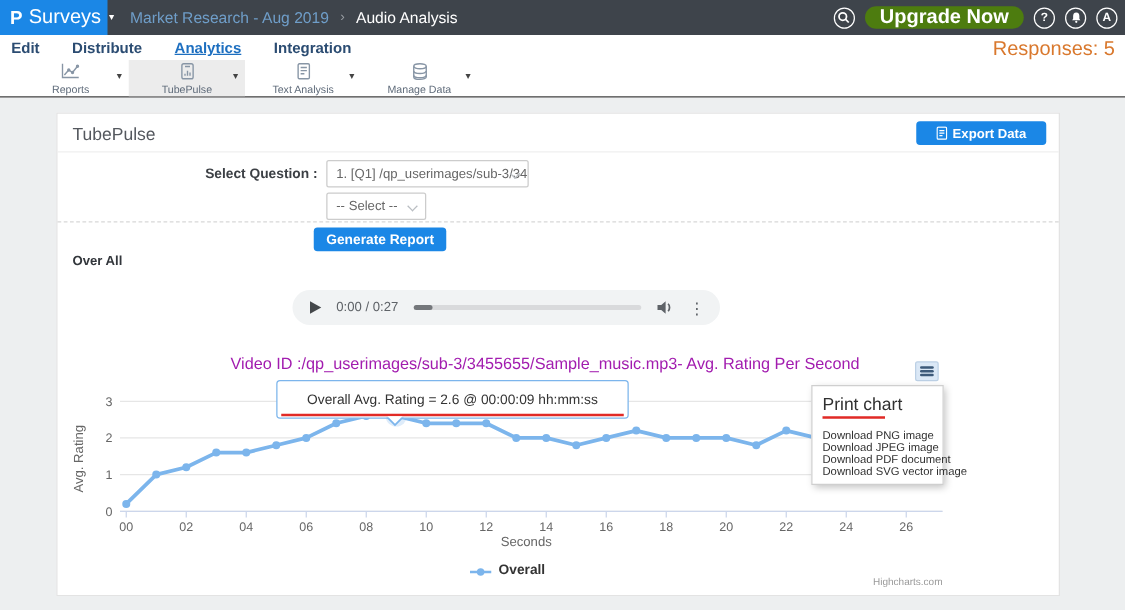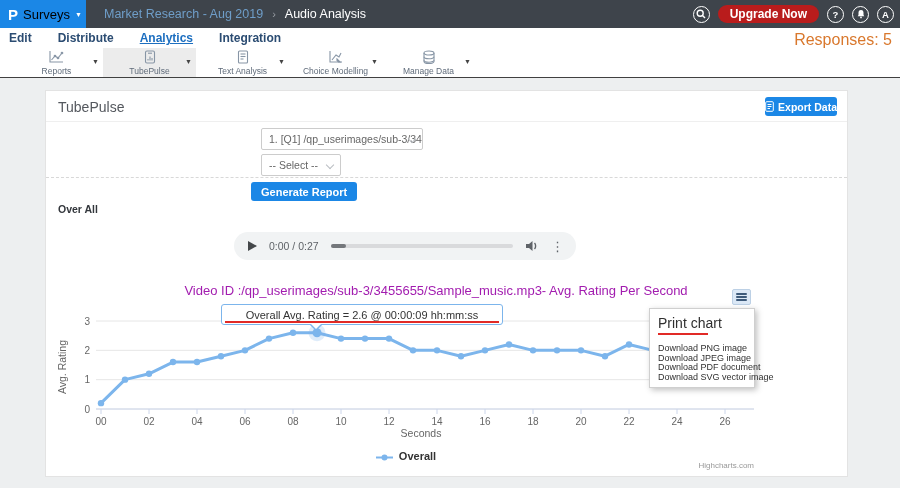--- a/index.html
+++ b/index.html
@@ -4,29 +4,29 @@
 <style>
   *{box-sizing:border-box;margin:0;padding:0}
   html,body{width:900px;height:488px;overflow:hidden}
   body{font-family:"Liberation Sans",sans-serif;background:#edeff0;position:relative}
   .stage{position:absolute;left:0;top:0;width:900px;height:488px}
 
   
   .topbar{position:absolute;left:0;top:0;width:900px;height:28px;background:#3e444b}
   .logo-block{position:absolute;left:0;top:0;width:86px;height:28px;background:#1b87e6;display:flex;align-items:center;gap:5px;padding-left:8px;cursor:pointer}
   .logo-p{color:#fff;font-weight:700;font-size:15px;line-height:1}
-  .logo-text{color:#000000;font-size:13px}
+  .logo-text{color:#ffffff;font-size:16px}
   .logo-caret{color:#fff;font-size:7px;margin-top:1px}
   .breadcrumb{position:absolute;left:104px;top:0;height:28px;display:flex;align-items:center;gap:9px;font-size:12.5px}
   .crumb-survey{color:#6f9ec9;cursor:pointer}
   .crumb-sep{color:#989da3;font-size:11px}
   .crumb-page{color:#fff}
   .top-icons{position:absolute;right:6px;top:0;height:28px;display:flex;align-items:center;gap:8px}
   .circle-btn{width:17px;height:17px;border:1.4px solid #fff;border-radius:50%;display:flex;align-items:center;justify-content:center;color:#fff;font-size:9.5px;font-weight:700;cursor:pointer;flex:0 0 auto}
-  .upgrade-btn{background:#b91c1c;color:#fff;font-size:12px;font-weight:700;height:18px;padding:0 12px;border-radius:10px;display:flex;align-items:center;border:none;cursor:pointer;white-space:nowrap}
+  .upgrade-btn{background:#4d7c0f;color:#fff;font-size:16px;font-weight:700;height:18px;padding:0 12px;border-radius:10px;display:flex;align-items:center;border:none;cursor:pointer;white-space:nowrap}
 
   
   .navrow{position:absolute;left:0;top:28px;width:900px;height:20px;background:#fff;display:flex;align-items:center}
   .nav-item{font-size:12px;font-weight:700;color:#2b4c72;margin-left:26px;cursor:pointer}
   .nav-item:first-child{margin-left:9px}
   .nav-item.active{color:#1d6fc0;text-decoration:underline}
   .responses{position:absolute;right:8px;top:3px;font-size:16px;color:#d9782d}
 
   
   .toolbar{position:absolute;left:0;top:48px;width:900px;height:30px;background:#fff;border-bottom:1px solid #404040;display:flex}
@@ -35,21 +35,21 @@
   .tool-item.selected{background:#ececec}
   .tool-icon{height:15px;display:flex;align-items:center}
   .tool-icon svg{stroke:#8795a5;fill:none;stroke-width:1.1}
   .tool-label{font-size:8.5px;color:#5f6b7a;margin-top:1px;white-space:nowrap}
   .tool-caret{position:absolute;right:4px;top:10px;font-size:7px;color:#444}
 
   
   .panel{position:absolute;left:45px;top:90px;width:803px;height:387px;background:#fff;border:1px solid #e3e3e3}
   .panel-head{position:absolute;left:0;top:0;right:0;height:31px;border-bottom:1px solid #efefef}
   .panel-title{position:absolute;left:12px;top:8px;font-size:14px;color:#54585e}
-  .export-btn{position:absolute;right:10px;top:6px;height:19px;background:#1b87e6;color:#fff;font-size:10.5px;font-weight:600;border:none;border-radius:3px;display:flex;align-items:center;gap:4px;padding:0 0;cursor:pointer}
+  .export-btn{position:absolute;right:10px;top:6px;height:19px;background:#1b87e6;color:#fff;font-size:10.5px;font-weight:600;border:none;border-radius:3px;display:flex;align-items:center;gap:4px;padding:0 16px;cursor:pointer}
 
   .form-label{position:absolute;width:150px;text-align:right;font-size:11px;font-weight:700;color:#3b3f44}
   .select-box{position:absolute;height:22px;border:1px solid #ccc;border-radius:2px;background:#fff;font-size:10.5px;color:#666;display:flex;align-items:center;padding:0 20px 0 7px;white-space:nowrap;overflow:hidden;cursor:pointer}
   .chev{position:absolute;right:7px;top:7px;width:6px;height:6px;border-right:1.4px solid #b9bdc2;border-bottom:1.4px solid #b9bdc2;transform:rotate(45deg)}
   .dashed-sep{position:absolute;left:0;right:0;top:86px;border-top:1px dashed #d8d8d8}
   .generate-btn{position:absolute;left:205px;top:91px;height:19px;background:#1b87e6;color:#fff;font-size:11px;font-weight:600;border:none;border-radius:3px;padding:0 10px;cursor:pointer}
   .overall-label{position:absolute;left:12px;top:112px;font-size:10.5px;font-weight:700;color:#33373c}
 
   
   .player{position:absolute;left:188px;top:141px;width:342px;height:28px;background:#f1f3f4;border-radius:14px;display:flex;align-items:center;padding:0 12px 0 14px;gap:12px}
@@ -60,21 +60,21 @@
   .vol-icon{display:flex;align-items:center;cursor:pointer}
   .dots{font-size:13px;color:#5f6368;line-height:1;cursor:pointer}
 
   
   .chart-title{position:absolute;left:10px;top:192px;width:760px;text-align:center;font-size:13px;color:#a21caf}
   .burger{position:absolute;left:686px;top:198px;width:19px;height:16px;background:#dbe8f6;border:1px solid #bcd0e5;border-radius:2px;display:flex;flex-direction:column;justify-content:space-between;padding:3px;cursor:pointer}
   .burger div{height:2px;background:#3d5a7a;border-radius:1px}
   .chart-area{position:absolute;left:10px;top:185px;width:790px;height:195px}
   .chart-area svg{font-family:"Liberation Sans",sans-serif}
 
-  .tooltip{position:absolute;left:175px;top:213px;width:282px;height:21px;background:rgba(255,255,255,.97);border:1px solid #7cb5ec;border-radius:3px;font-size:11px;color:#333;display:flex;align-items:center;justify-content:center;z-index:5}
+  .tooltip{position:absolute;left:175px;top:213px;width:282px;height:31px;background:rgba(255,255,255,.97);border:1px solid #7cb5ec;border-radius:3px;font-size:11px;color:#333;display:flex;align-items:center;justify-content:center;z-index:5}
   .tooltip-redline{position:absolute;left:3px;right:3px;bottom:1px;height:2.5px;background:#e12a26}
   .tt-arrow-b{position:absolute;left:87px;bottom:-7px;width:0;height:0;border-left:7px solid transparent;border-right:7px solid transparent;border-top:7px solid #7cb5ec}
   .tt-arrow-f{position:absolute;left:88px;bottom:-5px;width:0;height:0;border-left:6px solid transparent;border-right:6px solid transparent;border-top:6px solid #fff}
 
   .ctx-menu{position:absolute;left:603px;top:217px;width:106px;background:#fff;border:1px solid #cfcfcf;box-shadow:2px 2px 6px rgba(0,0,0,.25);padding:4px 0 5px 0;z-index:6}
   .ctx-item{font-size:14px;color:#303030;padding:2px 8px 1px 8px;cursor:pointer;white-space:nowrap}
   .ctx-redline{width:50px;height:2px;background:#e12a26;margin:1px 0 0 8px}
   .ctx-gap{height:9px}
   .ctx-item.small{font-size:9px;line-height:9.6px;padding:0 8px}
 
@@ -159,31 +159,20 @@
             <line x1="3.5" y1="4" x2="8.5" y2="4"></line>
             <line x1="3.5" y1="6.5" x2="8.5" y2="6.5"></line>
             <line x1="3.5" y1="9" x2="6.5" y2="9"></line>
           </svg>
       </span>
       <span class="tool-label">Text Analysis</span>
       <span class="tool-caret">▼</span>
     </div>
     <div class="tool-item">
       <span class="tool-icon">
-        <svg width="16" height="14" viewBox="0 0 16 14">
-            <polyline points="2,1 2,12 14,12"></polyline>
-            <polyline points="4,10 8,5 11,7 13,3"></polyline>
-            <path d="M9 9 L12 12 L10.5 12 L9 10.5 Z"></path>
-          </svg>
-      </span>
-      <span class="tool-label">Choice Modelling</span>
-      <span class="tool-caret">▼</span>
-    </div>
-    <div class="tool-item">
-      <span class="tool-icon">
         <svg width="14" height="15" viewBox="0 0 14 15">
             <ellipse cx="7" cy="3" rx="5" ry="2"></ellipse>
             <path d="M2 3 L2 11.5 C2 12.6 4.2 13.5 7 13.5 C9.8 13.5 12 12.6 12 11.5 L12 3"></path>
             <path d="M2 6.8 C2 7.9 4.2 8.8 7 8.8 C9.8 8.8 12 7.9 12 6.8"></path>
             <path d="M2 10.2 C2 11.3 4.2 12.2 7 12.2 C9.8 12.2 12 11.3 12 10.2"></path>
           </svg>
       </span>
       <span class="tool-label">Manage Data</span>
       <span class="tool-caret">▼</span>
     </div>
@@ -196,20 +185,21 @@
         <svg width="9" height="11" viewBox="0 0 9 11">
             <rect x="0.7" y="0.7" width="7.6" height="9.6" rx="1" fill="none" stroke="#fff" stroke-width="1"></rect>
             <line x1="2.5" y1="3.5" x2="6.5" y2="3.5" stroke="#fff"></line>
             <line x1="2.5" y1="5.5" x2="6.5" y2="5.5" stroke="#fff"></line>
             <line x1="2.5" y1="7.5" x2="5" y2="7.5" stroke="#fff"></line>
           </svg>
         <span>Export Data</span>
       </button>
     </div>
 
+    <span class="form-label" style="left:58px;top:42px">Select Question :</span>
     <div class="select-box" style="left:215px;top:37px;width:162px">
       <span>1. [Q1] /qp_userimages/sub-3/3455655/S...</span>
       <span class="chev"></span>
     </div>
 
     <div class="select-box" style="left:215px;top:63px;width:80px">
       <span>-- Select --</span>
       <span class="chev"></span>
     </div>
 

